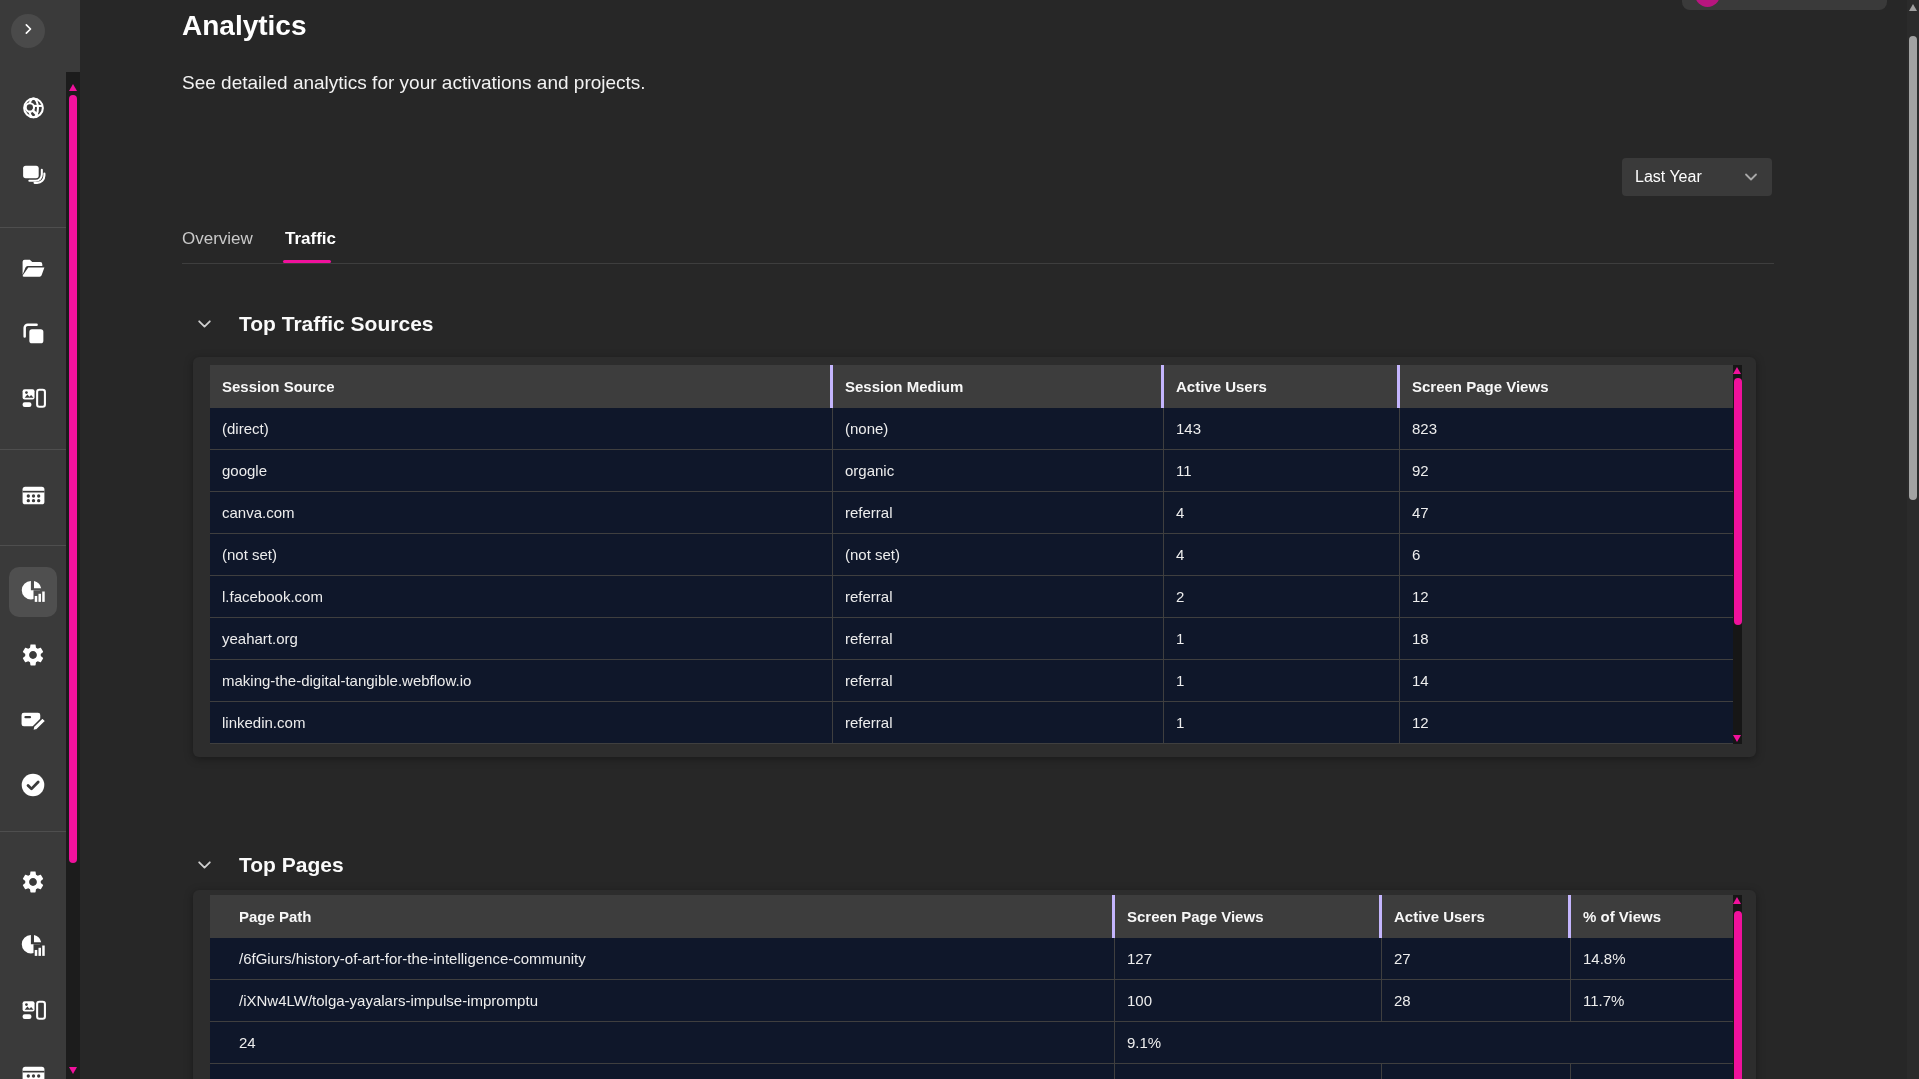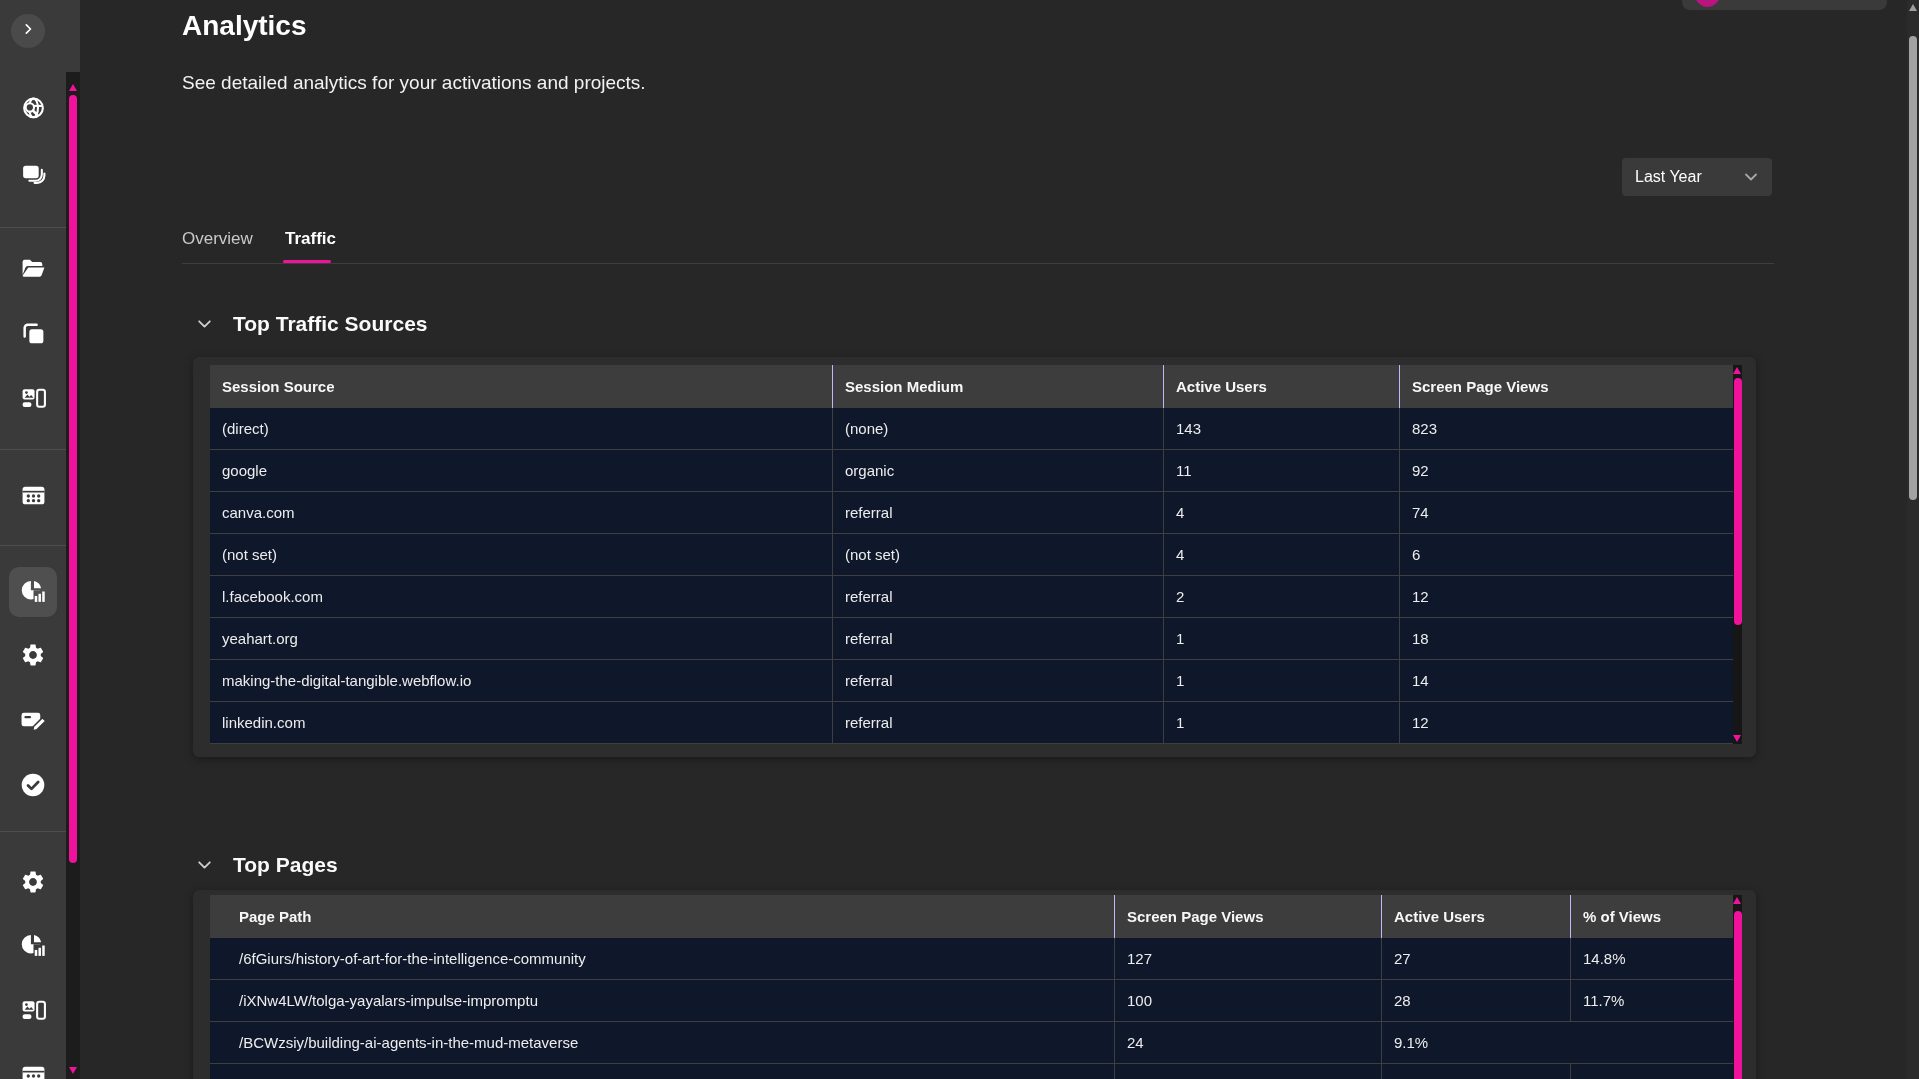--- a/index.html
+++ b/index.html
@@ -29,39 +29,39 @@
   .dropdown-label{font-size:16px;color:#fdfdfd;}
 
   
   .tab{position:absolute;top:229px;font-size:17px;cursor:pointer;}
   .tab-overview{left:182px;color:#c9c9c9;}
   .tab-traffic{left:285px;color:#ffffff;font-weight:bold;}
   .tab-underline{position:absolute;left:283px;top:260px;width:48px;height:3px;background:#f0119c;border-radius:2px;}
   .tabs-line{position:absolute;left:182px;top:263px;width:1592px;height:1px;background:#3e3e3e;}
 
   
-  .section-head{position:absolute;display:flex;align-items:center;gap:20px;}
+  .section-head{position:absolute;display:flex;align-items:center;gap:26px;}
   .section-head .chev{display:flex;cursor:pointer;}
   .section-title{font-size:21px;font-weight:600;color:#fafafa;}
   .sec1{left:196px;top:312px;}
   .sec2{left:196px;top:853px;}
 
   .card{position:absolute;left:193px;width:1563px;background:#2d2d2d;border-radius:6px;
         box-shadow:0 2px 8px rgba(0,0,0,.35);}
   .card1{top:357px;height:400px;}
   .card2{top:890px;height:400px;}
 
   .table{position:absolute;left:17px;top:8px;width:1532px;}
   .tr{display:grid;height:42px;background:#0f172a;border-bottom:1px solid #3f3f3f;box-sizing:border-box;}
   .tr.head{height:43px;background:#3d3d3d;border-bottom:none;}
   .cols-traffic{grid-template-columns:623px 331px 236px 342px;}
   .cols-pages{grid-template-columns:888px 267px 189px 188px;padding-left:17px;}
   .td,.th{display:flex;align-items:center;padding-left:12px;font-size:15px;color:#ededed;
           border-right:1px solid #3f3f3f;box-sizing:border-box;overflow:hidden;white-space:nowrap;}
-  .th{font-weight:600;color:#f7f7f7;border-right:1px solid #c4b5fd;}
+  .th{font-weight:600;color:#f7f7f7;border-right:3px solid #c4b5fd;}
   .td:last-child,.th:last-child{border-right:none;}
 
   
   .tscroll{position:absolute;width:9px;background:#161616;}
   .tscroll .tri-up{left:0;border-left-width:4.5px;border-right-width:4.5px;top:2px;}
   .tscroll .tri-down{left:0;border-left-width:4.5px;border-right-width:4.5px;top:auto;bottom:2px;}
   .tscroll .bar{position:absolute;left:0.5px;width:8px;background:#f0119c;border-radius:4px;}
   .tscroll1{left:1540px;top:8px;height:379px;}
   .tscroll1 .bar{top:13px;height:247px;}
   .tscroll2{left:1540px;top:5px;height:395px;}
@@ -303,21 +303,21 @@
       <div class="tr cols-traffic">
         <div class="td">google</div>
         <div class="td">organic</div>
         <div class="td">11</div>
         <div class="td">92</div>
       </div>
       <div class="tr cols-traffic">
         <div class="td">canva.com</div>
         <div class="td">referral</div>
         <div class="td">4</div>
-        <div class="td">74</div>
+        <div class="td">47</div>
       </div>
       <div class="tr cols-traffic">
         <div class="td">(not set)</div>
         <div class="td">(not set)</div>
         <div class="td">4</div>
         <div class="td">6</div>
       </div>
       <div class="tr cols-traffic">
         <div class="td">l.facebook.com</div>
         <div class="td">referral</div>
@@ -373,21 +373,20 @@
         <div class="td">27</div>
         <div class="td">14.8%</div>
       </div>
       <div class="tr cols-pages">
         <div class="td">/iXNw4LW/tolga-yayalars-impulse-impromptu</div>
         <div class="td">100</div>
         <div class="td">28</div>
         <div class="td">11.7%</div>
       </div>
       <div class="tr cols-pages">
-        <div class="td">/BCWzsiy/building-ai-agents-in-the-mud-metaverse</div>
         <div class="td">24</div>
         <div class="td">9.1%</div>
       </div>
       <div class="tr cols-pages">
         <div class="td">/yPPLPPq/creative-int</div>
         <div class="td">64</div>
         <div class="td">11</div>
         <div class="td">7.5%</div>
       </div>
     </div>

